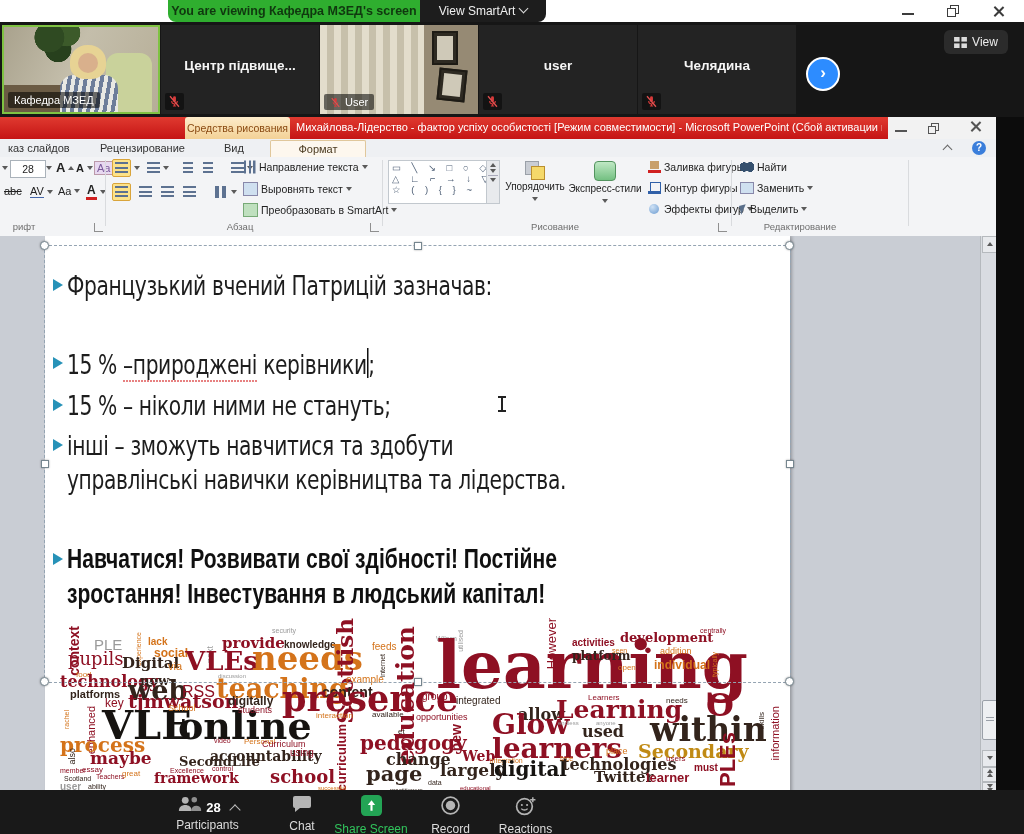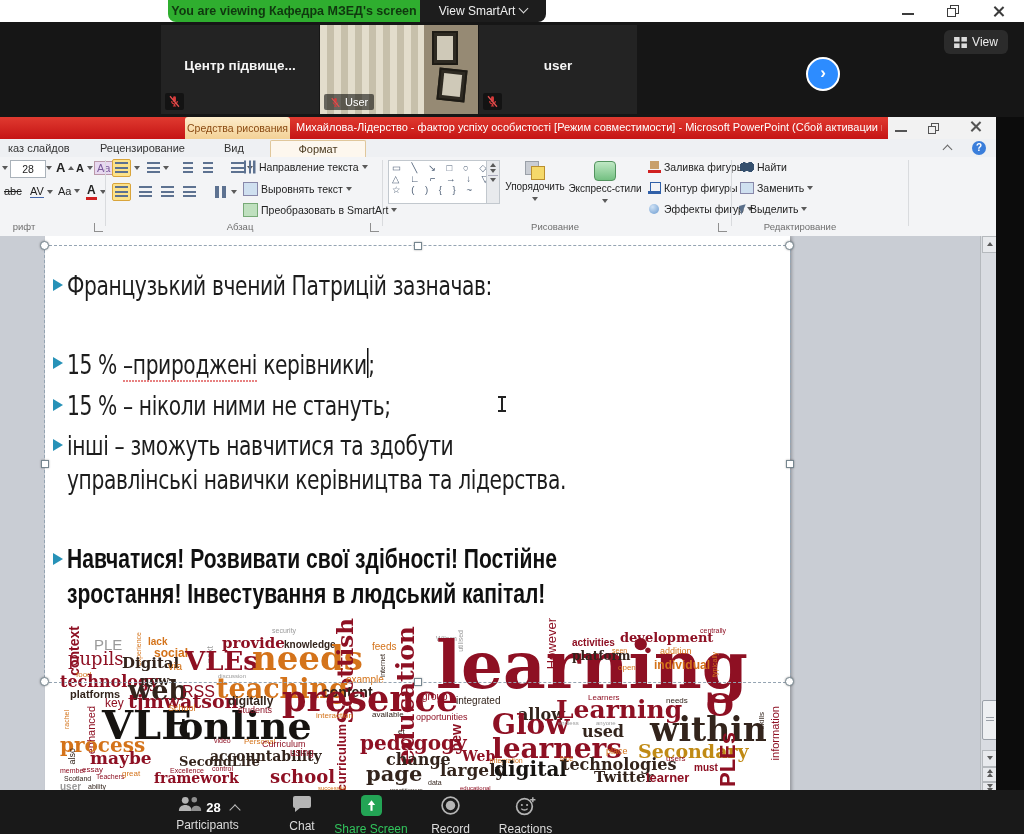--- a/index.html
+++ b/index.html
@@ -151,20 +151,33 @@
         <rect x="1.5" y="4.5" width="8" height="8" fill="#fff" stroke="#3c3c3c"></rect>
       </svg>
   </div>
   <div class="abs winbtn" style="left:991px">
       <span class="xbar a"></span>
       <span class="xbar b"></span>
     </div>
 
   <div class="abs" id="videostrip">
 
+    <div class="vtile" style="left:2px;border:2px solid #7fc242;width:154px;height:85px;">
+      <div class="scene1">
+        <div class="plant"></div>
+        <div class="desk"></div>
+        <div class="chair"></div>
+        <div class="shirt"></div>
+        <div class="hair"></div>
+        <div class="face"></div>
+      </div>
+      <div class="vlabel">
+          <span>Кафедра МЗЕД</span>
+        </div>
+    </div>
 
     <div class="vtile" style="left:161px">
       <div class="vname-center">Центр підвище...</div>
       <div class="micwrap">
         <svg width="13" height="13" viewBox="0 0 16 16">
             <rect x="6.2" y="1.5" width="3.6" height="7" rx="1.8" fill="#d83a3a"></rect>
             <path d="M4.5 7.5a3.5 3.5 0 0 0 7 0" fill="none" stroke="#d83a3a" stroke-width="1.3"></path>
             <path d="M8 11v2.5M6 13.5h4" stroke="#d83a3a" stroke-width="1.3"></path>
             <path d="M2.5 1.5l11 13" stroke="#e05050" stroke-width="1.6"></path>
           </svg>
@@ -197,20 +210,31 @@
       <div class="micwrap">
         <svg width="13" height="13" viewBox="0 0 16 16">
             <rect x="6.2" y="1.5" width="3.6" height="7" rx="1.8" fill="#d83a3a"></rect>
             <path d="M4.5 7.5a3.5 3.5 0 0 0 7 0" fill="none" stroke="#d83a3a" stroke-width="1.3"></path>
             <path d="M8 11v2.5M6 13.5h4" stroke="#d83a3a" stroke-width="1.3"></path>
             <path d="M2.5 1.5l11 13" stroke="#e05050" stroke-width="1.6"></path>
           </svg>
       </div>
     </div>
 
+    <div class="vtile" style="left:638px">
+      <div class="vname-center">Челядина</div>
+      <div class="micwrap">
+        <svg width="13" height="13" viewBox="0 0 16 16">
+            <rect x="6.2" y="1.5" width="3.6" height="7" rx="1.8" fill="#d83a3a"></rect>
+            <path d="M4.5 7.5a3.5 3.5 0 0 0 7 0" fill="none" stroke="#d83a3a" stroke-width="1.3"></path>
+            <path d="M8 11v2.5M6 13.5h4" stroke="#d83a3a" stroke-width="1.3"></path>
+            <path d="M2.5 1.5l11 13" stroke="#e05050" stroke-width="1.6"></path>
+          </svg>
+      </div>
+    </div>
   </div>
   <div class="abs" id="nextbtn">›</div>
   <div class="abs" id="viewbtn">
     <svg width="13" height="11" viewBox="0 0 14 12">
         <rect width="6" height="5" fill="#ddd"></rect>
         <rect x="8" width="6" height="5" fill="#ddd"></rect>
         <rect y="7" width="6" height="5" fill="#ddd"></rect>
         <rect x="8" y="7" width="6" height="5" fill="#ddd"></rect>
       </svg>
     <span>View</span>

